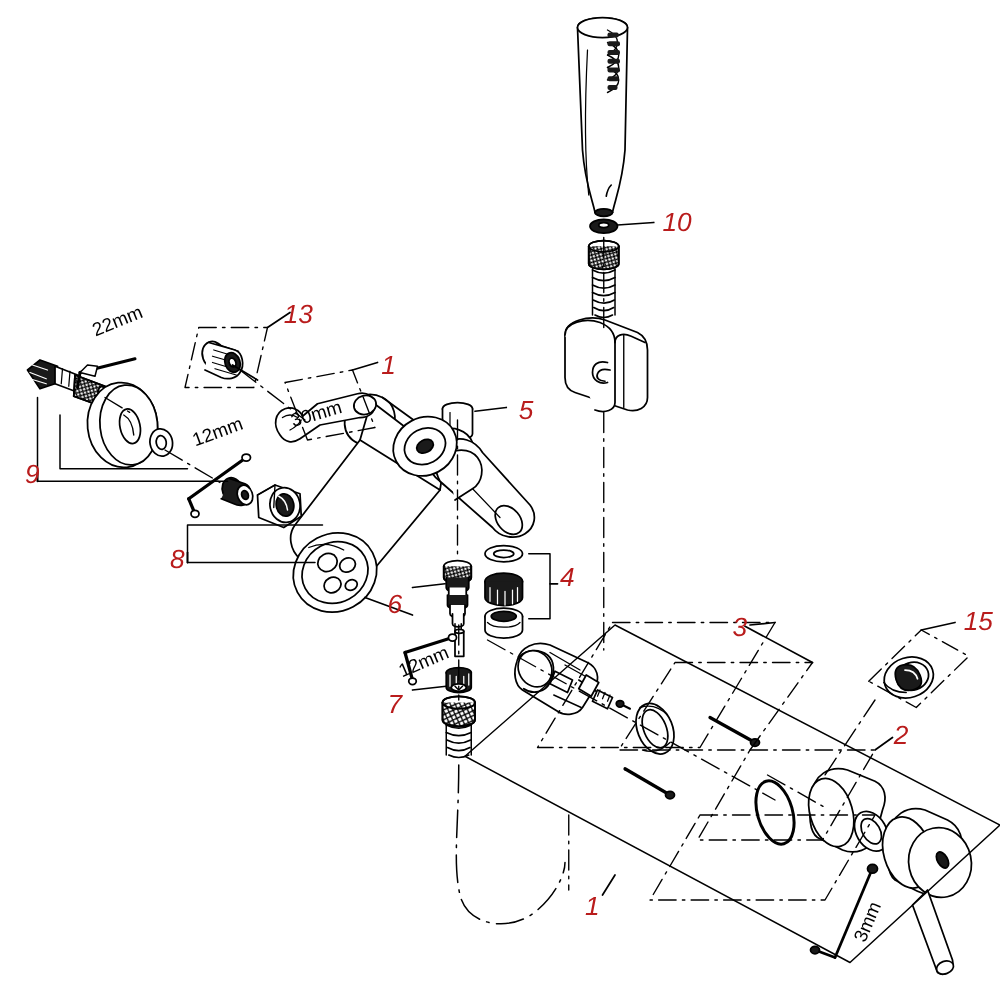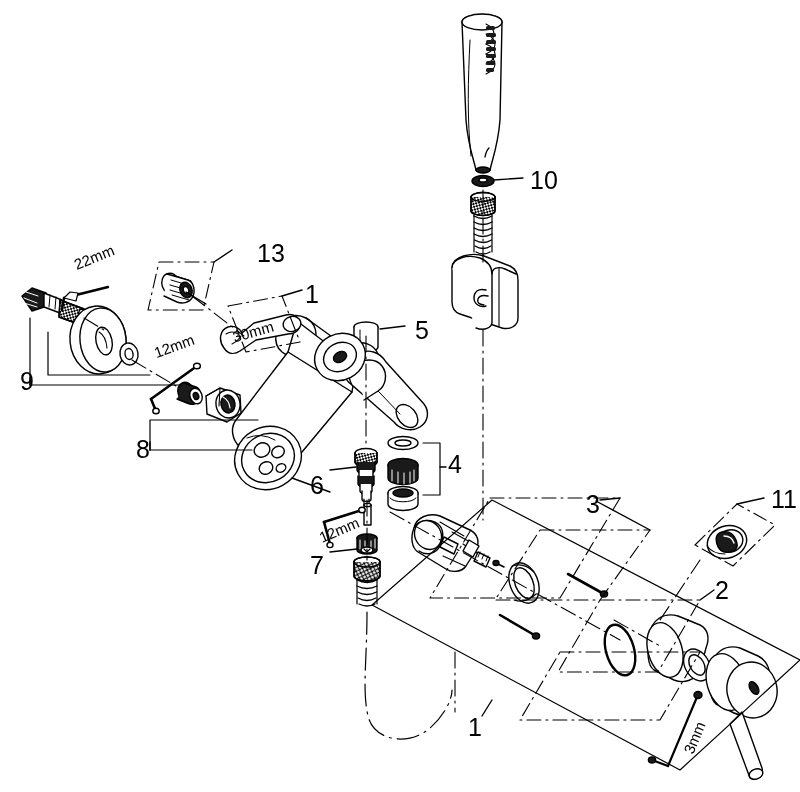--- a/index.html
+++ b/index.html
@@ -12,26 +12,27 @@
     position:relative;
     width:800px;
     height:792px;
     background:#ffffff;
     overflow:hidden;
   }
   #sheet svg{display:block;}
   .callout{
     position:absolute;
     font-family:"Liberation Sans", sans-serif;
-    font-size:25px;
+    font-size:21px;
     line-height:1;
-    color:#000000;
+    color:#b91c1c;
     font-weight:400;
     white-space:nowrap;
     user-select:none;
+    font-style:italic;
   }
   .dimlabel{
     position:absolute;
     font-family:"Liberation Sans", sans-serif;
     font-size:15px;
     line-height:1;
     color:#000;
     white-space:nowrap;
     user-select:none;
   }
@@ -516,23 +517,23 @@
       <div class="callout" style="left: 468px; top: 715px;">1</div>
       <div class="callout" style="left: 715px; top: 578px;">2</div>
       <div class="callout" style="left: 586px; top: 492px;">3</div>
       <div class="callout" style="left: 448px; top: 452px;">4</div>
       <div class="callout" style="left: 415px; top: 318px;">5</div>
       <div class="callout" style="left: 310px; top: 473px;">6</div>
       <div class="callout" style="left: 310px; top: 553px;">7</div>
       <div class="callout" style="left: 136px; top: 437px;">8</div>
       <div class="callout" style="left: 20px; top: 369px;">9</div>
       <div class="callout" style="left: 530px; top: 168px;">10</div>
-      <div class="callout" style="left: 771px; top: 487px;">11</div>
+      <div class="callout" style="left: 771px; top: 487px;">15</div>
       <div class="callout" style="left: 305px; top: 282px;">1</div>
-      <div class="callout" style="left: 227px; top: 241px; margin-left: 30px;">13</div>
+      <div class="callout" style="left: 227px; top: 241px;">13</div>
     </div>
   <div id="dim-layer">
       <div class="dimlabel" style="left: 72px; top: 258px; transform: rotate(-22deg); transform-origin: left top;">22mm</div>
       <div class="dimlabel" style="left: 231px; top: 330px; transform: rotate(-16deg); transform-origin: left top;">30mm</div>
       <div class="dimlabel" style="left: 152px; top: 346px; transform: rotate(-20deg); transform-origin: left top;">12mm</div>
       <div class="dimlabel" style="left: 317px; top: 531px; transform: rotate(-23deg); transform-origin: left top;">12mm</div>
       <div class="dimlabel" style="left: 681px; top: 750px; transform: rotate(-67deg); transform-origin: left top;">3mm</div>
     </div>
 
 </div>

